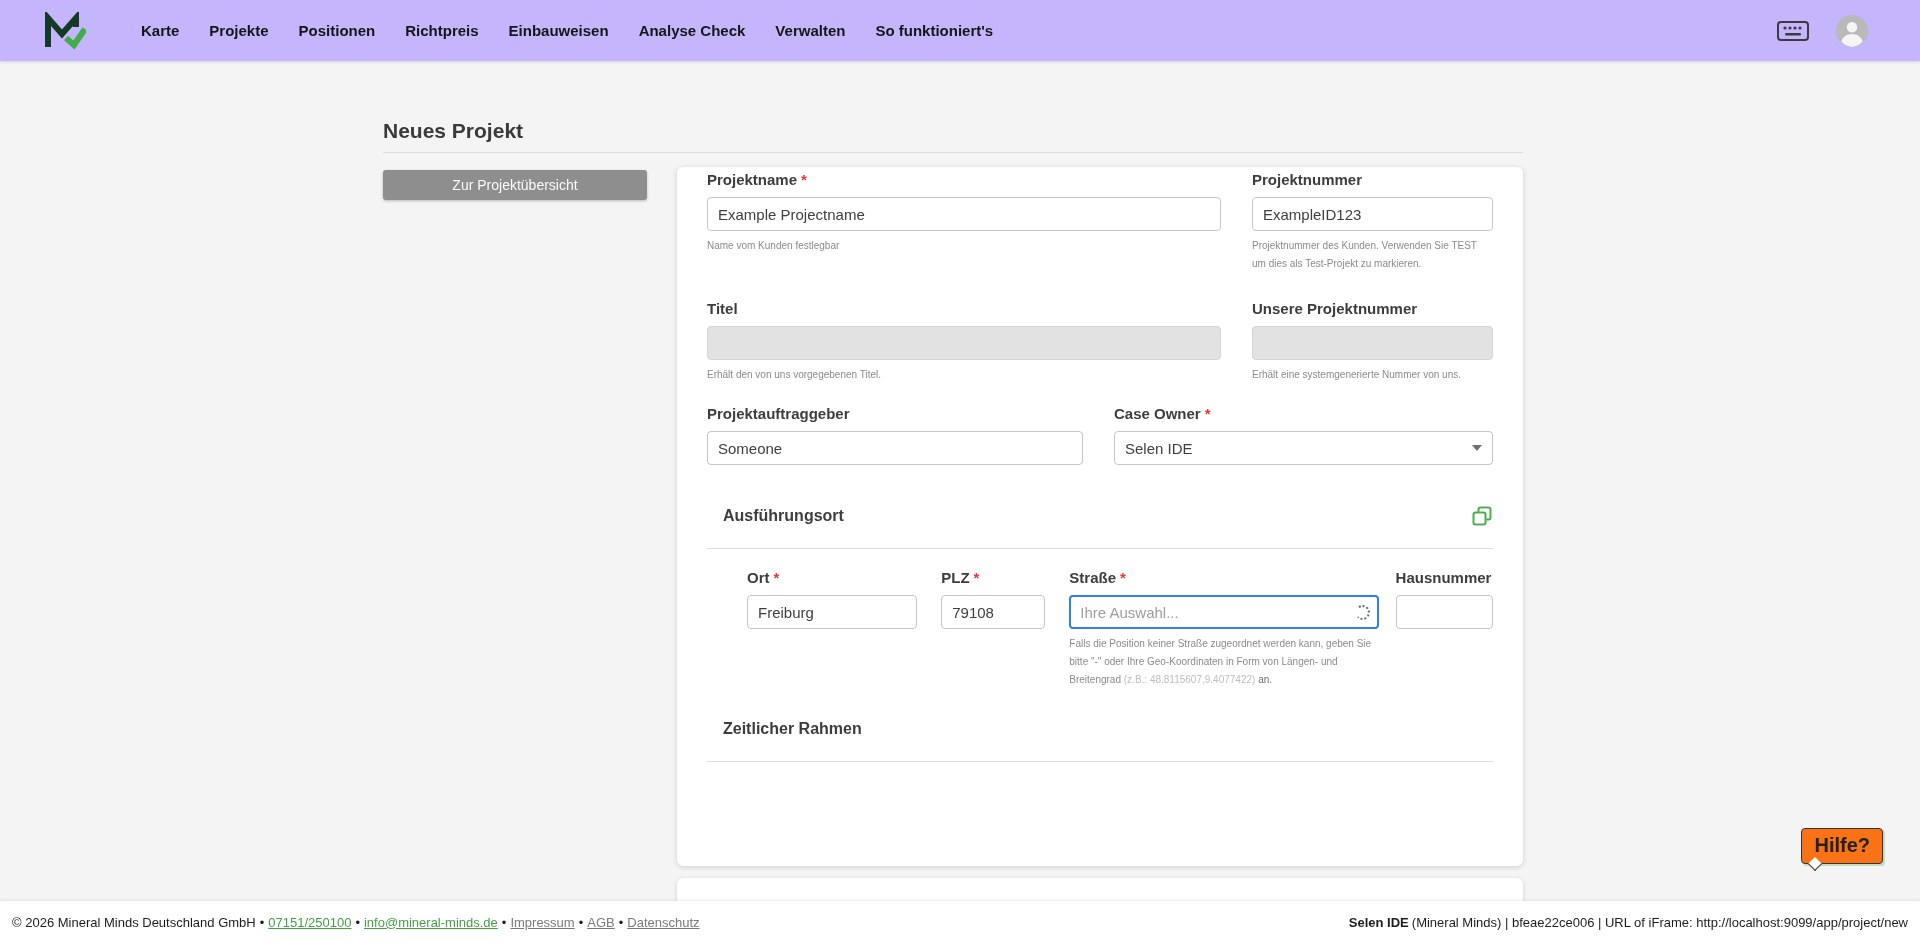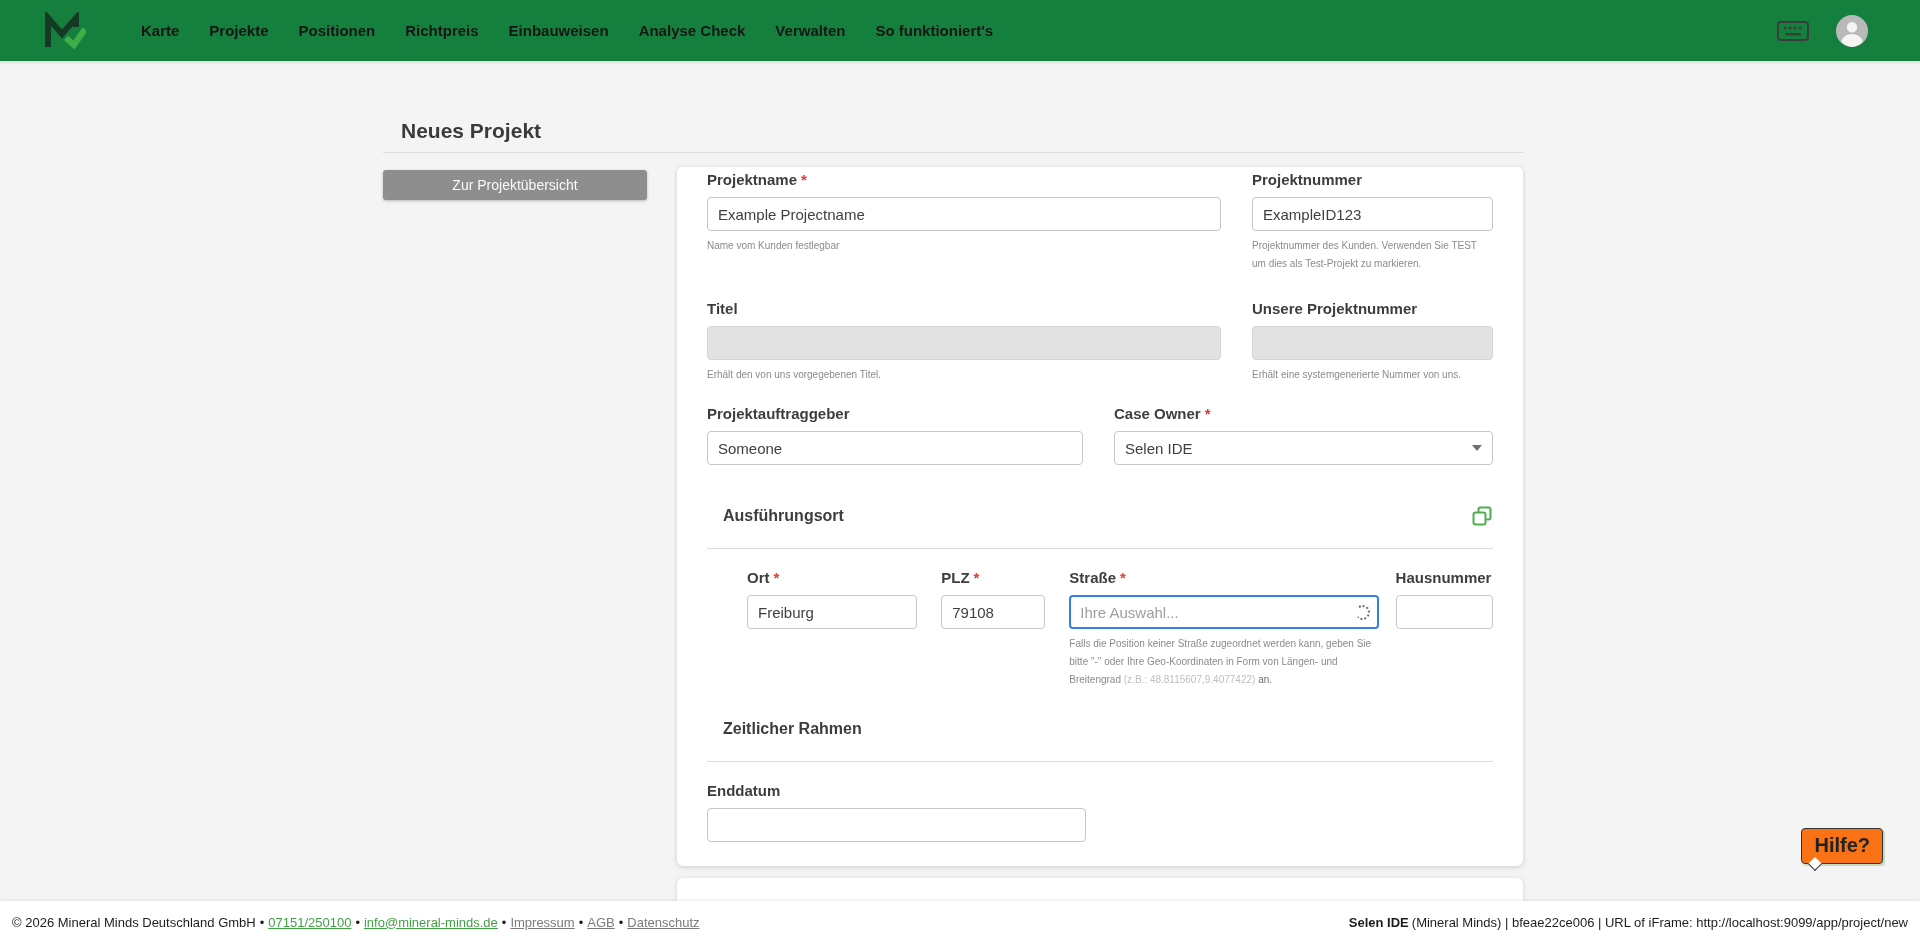--- a/index.html
+++ b/index.html
@@ -4,30 +4,30 @@
 <style>
   * { box-sizing: border-box; }
   html,body { margin:0; padding:0; }
   body {
     width:1920px; height:943px; position:relative; overflow:hidden;
     background:#f4f4f4; color:#3c3c3c;
     font-family:"Liberation Sans", sans-serif;
   }
 
   
-  .navbar { position:absolute; top:0; left:0; width:100%; height:61px; background:#15803d;
+  .navbar { position:absolute; top:0; left:0; width:100%; height:61px; background:#c4b5fd;
             box-shadow:0 1px 3px rgba(0,0,0,.14); display:flex; align-items:center; z-index:15; }
   .logo { margin-left:44px; display:flex; align-items:center; }
   .nav-items { display:flex; gap:30px; margin-left:55px; }
   .nav-item { font-size:15px; font-weight:700; color:#161616; cursor:pointer; white-space:nowrap; }
   .nav-right { margin-left:auto; margin-right:52px; display:flex; align-items:center; gap:27px; }
   .icon-btn { background:none; border:none; padding:0; cursor:pointer; display:flex; align-items:center; }
 
   
-  .page-title { position:absolute; left:401px; top:119px; margin:0; font-size:21px; font-weight:700; color:#3a3a3a; }
+  .page-title { position:absolute; left:383px; top:119px; margin:0; font-size:21px; font-weight:700; color:#3a3a3a; }
   .title-divider { position:absolute; left:383px; right:397px; top:152px; height:1px; background:#dcdcdc; }
   .back-btn { position:absolute; left:383px; top:170px; width:264px; height:30px;
               background:#8e8e8e; color:#fafafa; border:none; border-radius:3px;
               font-size:14px; font-family:inherit; box-shadow:0 1px 3px rgba(0,0,0,.25); cursor:pointer; }
 
   
   .card { position:absolute; left:677px; top:167px; width:846px; height:699px; background:#ffffff;
           border-radius:6px; box-shadow:0 1px 5px rgba(0,0,0,.16); padding:4px 30px 0; overflow:hidden; z-index:2; }
   .row { display:flex; }
   .r1 { margin-bottom:27px; } .r2 { margin-bottom:21px; } .r3 { margin-bottom:23px; } .r4 { margin-bottom:12px; }
@@ -212,24 +212,20 @@
       <input class="inp" value="" style="">
     </div>
   </div>
 
   <div class="section-head">
     <h2 class="section-title">Zeitlicher Rahmen</h2>
   </div>
   <div class="hr"></div>
 
   <div class="row">
-    <div class="col-d">
-      <label class="lbl">Enddatum</label>
-      <input class="inp" value="" style="">
-    </div>
   </div>
 
 </section>
 
 <div class="next-card"></div>
 
 <button class="help-bubble">Hilfe?</button>
 
 <footer class="footer">
   <div class="f-left">

